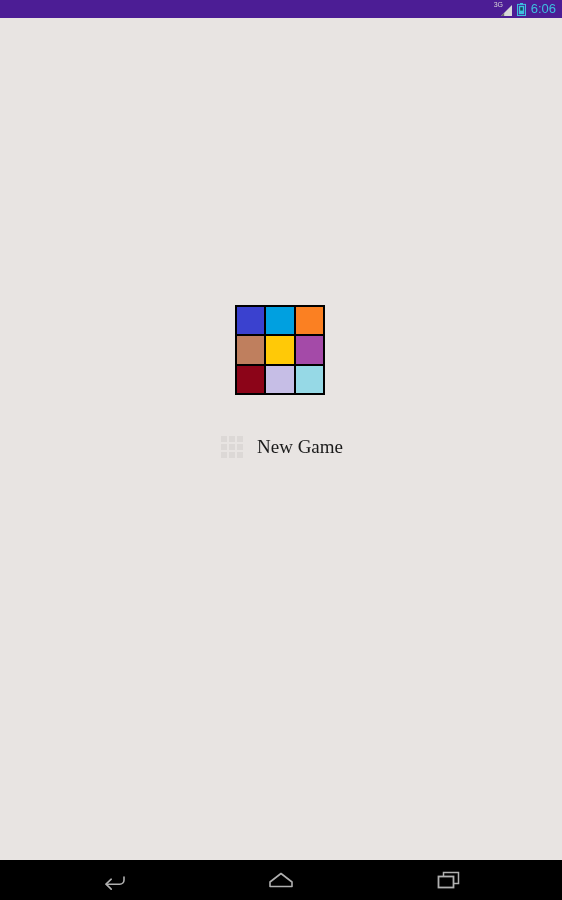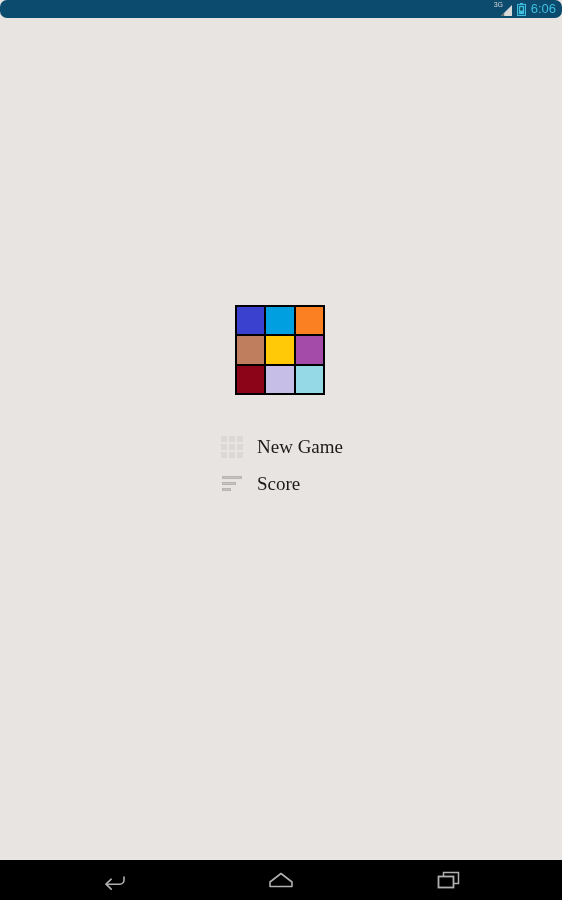--- a/index.html
+++ b/index.html
@@ -176,21 +176,21 @@
     height: 40px;
     display: flex;
     align-items: center;
     justify-content: center;
   }
   .nav-spacer { width: 56px; height: 40px; }
 </style>
 </head>
 <body style="background: rgb(232, 228, 226);">
 
-<div id="status-bar" style="background: #0c4a6e; border-radius: 7px;">
+<div id="status-bar" style="background: #4c1d95;">
   <div class="status-right">
 
     <div class="signal-wrap">
       <span class="signal-label">3G</span>
       <svg class="signal-bars" viewBox="0 0 11 11">
         <polygon points="0,11 11,11 11,0" fill="#d8d8d8"></polygon>
         <polygon points="0,11 3.2,11 3.2,7.8" fill="#6a6a6a"></polygon>
       </svg>
     </div>
 
@@ -231,30 +231,20 @@
             <i></i>
             <i></i>
             <i></i>
             <i></i>
             <i></i>
         </span>
       </span>
       <span class="menu-label">New Game</span>
     </div>
 
-    <div class="menu-item">
-      <span class="menu-icon">
-        <span class="icon-bars">
-            <span></span>
-            <span></span>
-            <span></span>
-          </span>
-      </span>
-      <span class="menu-label">Score</span>
-    </div>
 
 
   </div>
 </div>
 
 <div id="nav-bar" style="background: rgb(0, 0, 0);">
 
   <div class="nav-slot">
     <svg width="26" height="20" viewBox="0 0 26 20">
       <g fill="none" stroke="#b0b0b0" stroke-width="1.6" stroke-linecap="round" stroke-linejoin="round">

